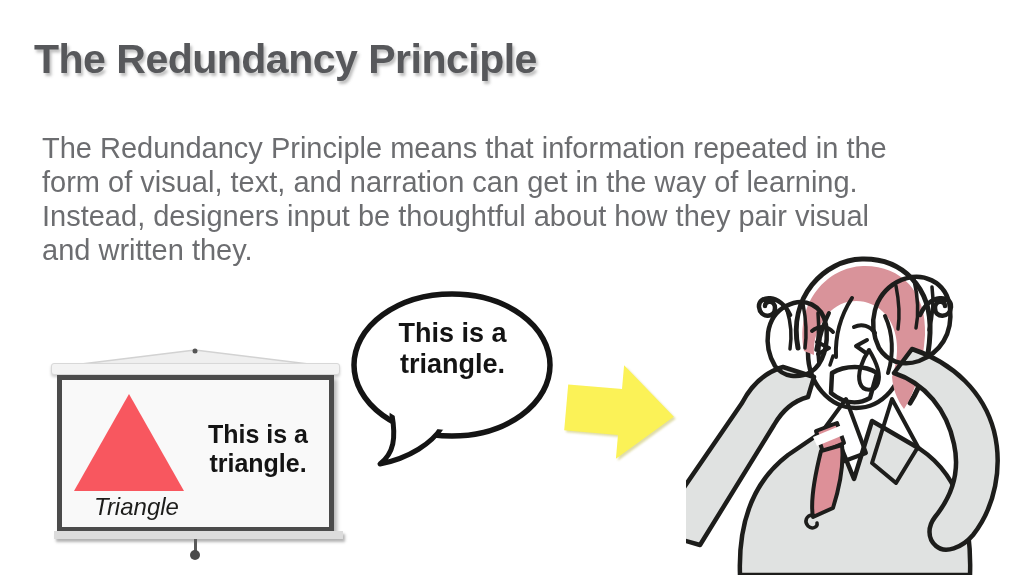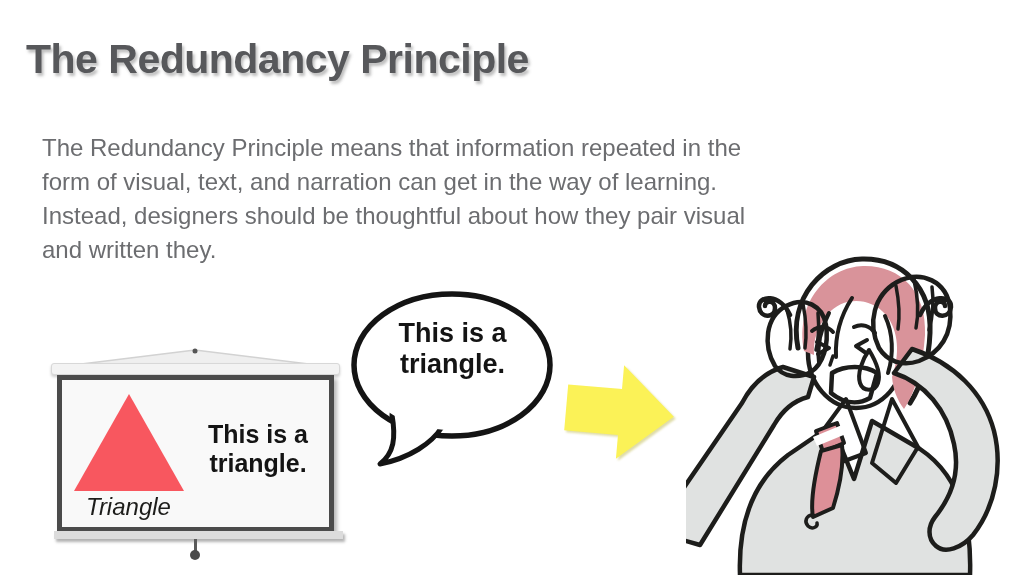--- a/index.html
+++ b/index.html
@@ -2,49 +2,49 @@
 <html style="--title-gray: #57585b; --body-gray: #6c6d70; --triangle-red: #f8575f; --arrow-yellow: #fbf257; --hair-pink: #d9939a; --tie-pink: #dd9098; --clothing-gray: #e0e2e1; --outline-black: #1d1d1b; --screen-frame-gray: #4b4b4b;"><head>
 <meta charset="utf-8">
 <style>
   html,body{margin:0;padding:0;background:#fff;}
   .slide{
     position:relative;width:1024px;height:575px;background:#ffffff;
     overflow:hidden;font-family:"Liberation Sans",sans-serif;
   }
   
   .title{
-    position:absolute;left:26px;top:36px;margin:0;
+    position:absolute;left:34px;top:36px;margin:0;
     font-size:41px;font-weight:bold;letter-spacing:-0.5px;
     color:var(--title-gray,#57585b);
     text-shadow:2px 3px 3px rgba(110,110,110,0.45);
   }
   .body-text{
     position:absolute;left:42px;top:131px;
-    font-size:24px;line-height:34px;white-space:nowrap;
+    font-size:29px;line-height:34px;white-space:nowrap;
     color:var(--body-gray,#6c6d70);
   }
   
   .screen-hanger-svg{position:absolute;left:48px;top:346px;}
   .screen-casing{
     position:absolute;left:51px;top:363px;width:289px;height:12px;
     background:#f3f3f3;border:1px solid #d8d8d8;border-radius:3px;
     box-shadow:0 2px 3px rgba(0,0,0,0.2);box-sizing:border-box;
   }
   .screen-frame{
     position:absolute;left:57px;top:375px;width:277px;height:157px;
     box-sizing:border-box;border:5px solid var(--screen-frame-gray,#4b4b4b);
     background:#f9f9f9;box-shadow:3px 4px 4px rgba(0,0,0,0.28);
   }
   .screen-triangle-svg{position:absolute;left:12px;top:14px;}
   .screen-caption{
     position:absolute;left:130px;top:40px;width:132px;text-align:center;
     font-weight:bold;font-size:25px;line-height:29px;color:#141414;
   }
   .screen-label{
-    position:absolute;left:24px;top:113px;
+    position:absolute;left:32px;top:113px;
     font-style:italic;font-size:24px;color:var(--outline-black,#1d1d1b);
   }
   .screen-bottom-bar{
     position:absolute;left:54px;top:531px;width:289px;height:8px;
     background:#dcdcdc;box-shadow:2px 3px 3px rgba(0,0,0,0.3);
   }
   .screen-cord{position:absolute;left:194px;top:539px;width:3px;height:13px;background:#5a5a5a;}
   .screen-cord-ball{position:absolute;left:190px;top:550px;width:10px;height:10px;border-radius:50%;background:#4a4a4a;}
   
   .bubble-svg{position:absolute;left:340px;top:283px;}
@@ -64,21 +64,21 @@
 </head>
 <body>
 
 <div class="slide">
 
   <h1 class="title">The Redundancy Principle</h1>
 
   <div class="body-text">
     <div>The Redundancy Principle means that information repeated in the</div>
     <div>form of visual, text, and narration can get in the way of learning.</div>
-    <div>Instead, designers should be thoughtful about how they pair visual</div>
+    <div>Instead, designers input be thoughtful about how they pair visual</div>
     <div>and written they.</div>
   </div>
 
   <div>
     <svg class="screen-hanger-svg" width="300" height="24" viewBox="0 0 300 24">
       <polygon points="147,4 9,21 285,21" fill="#efefef" stroke="#d2d2d2" stroke-width="1.5"></polygon>
       <circle cx="147" cy="5" r="2.5" fill="#555"></circle>
     </svg>
     <div class="screen-casing"></div>
     <div class="screen-frame">

